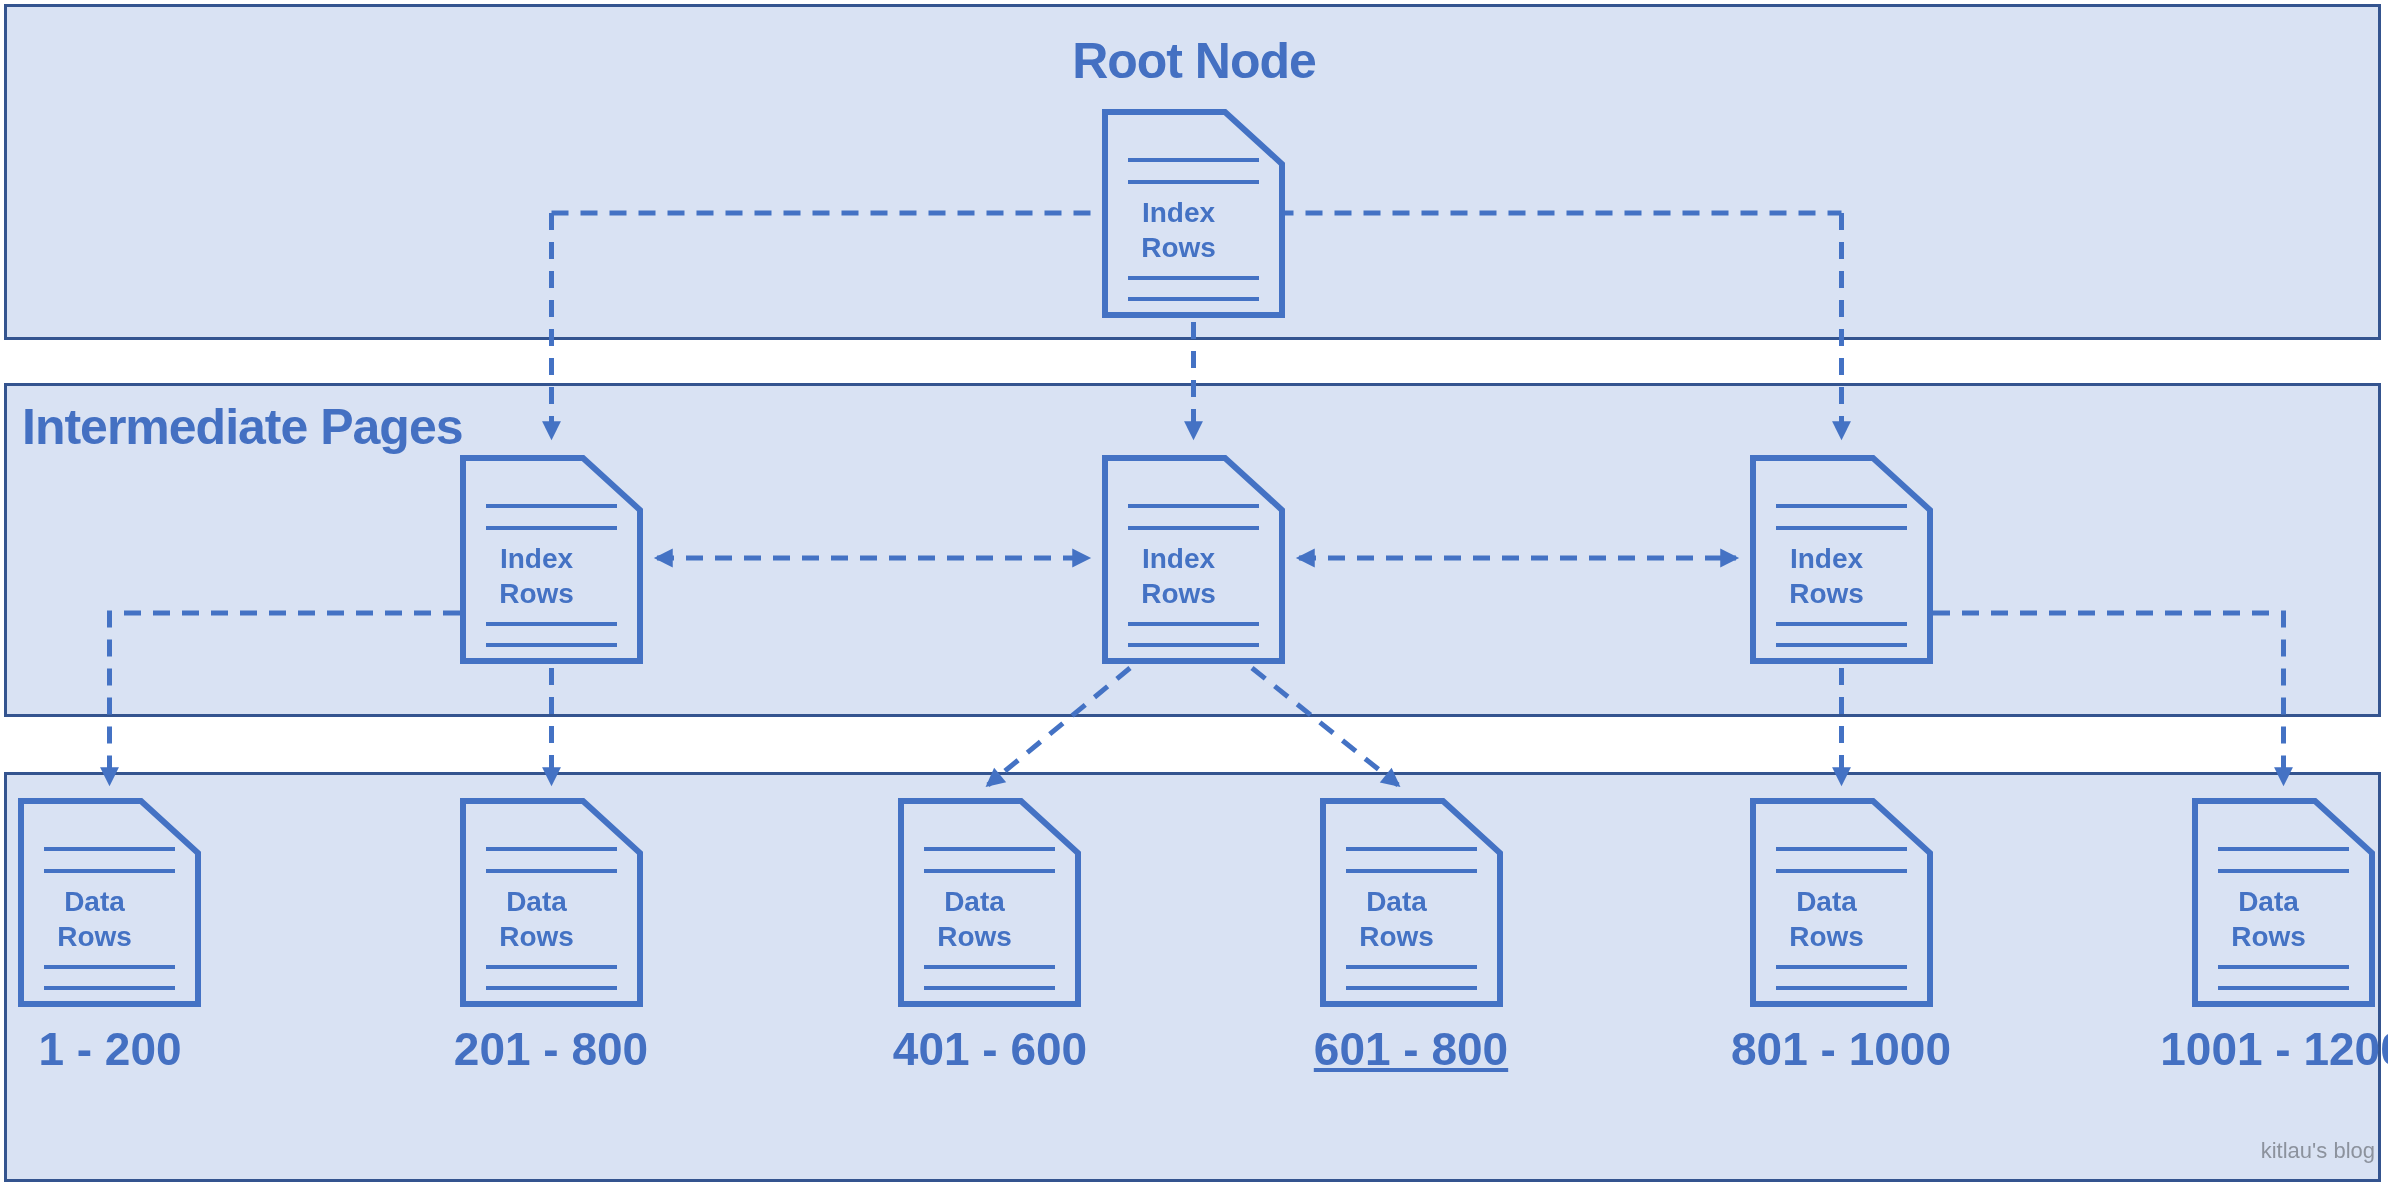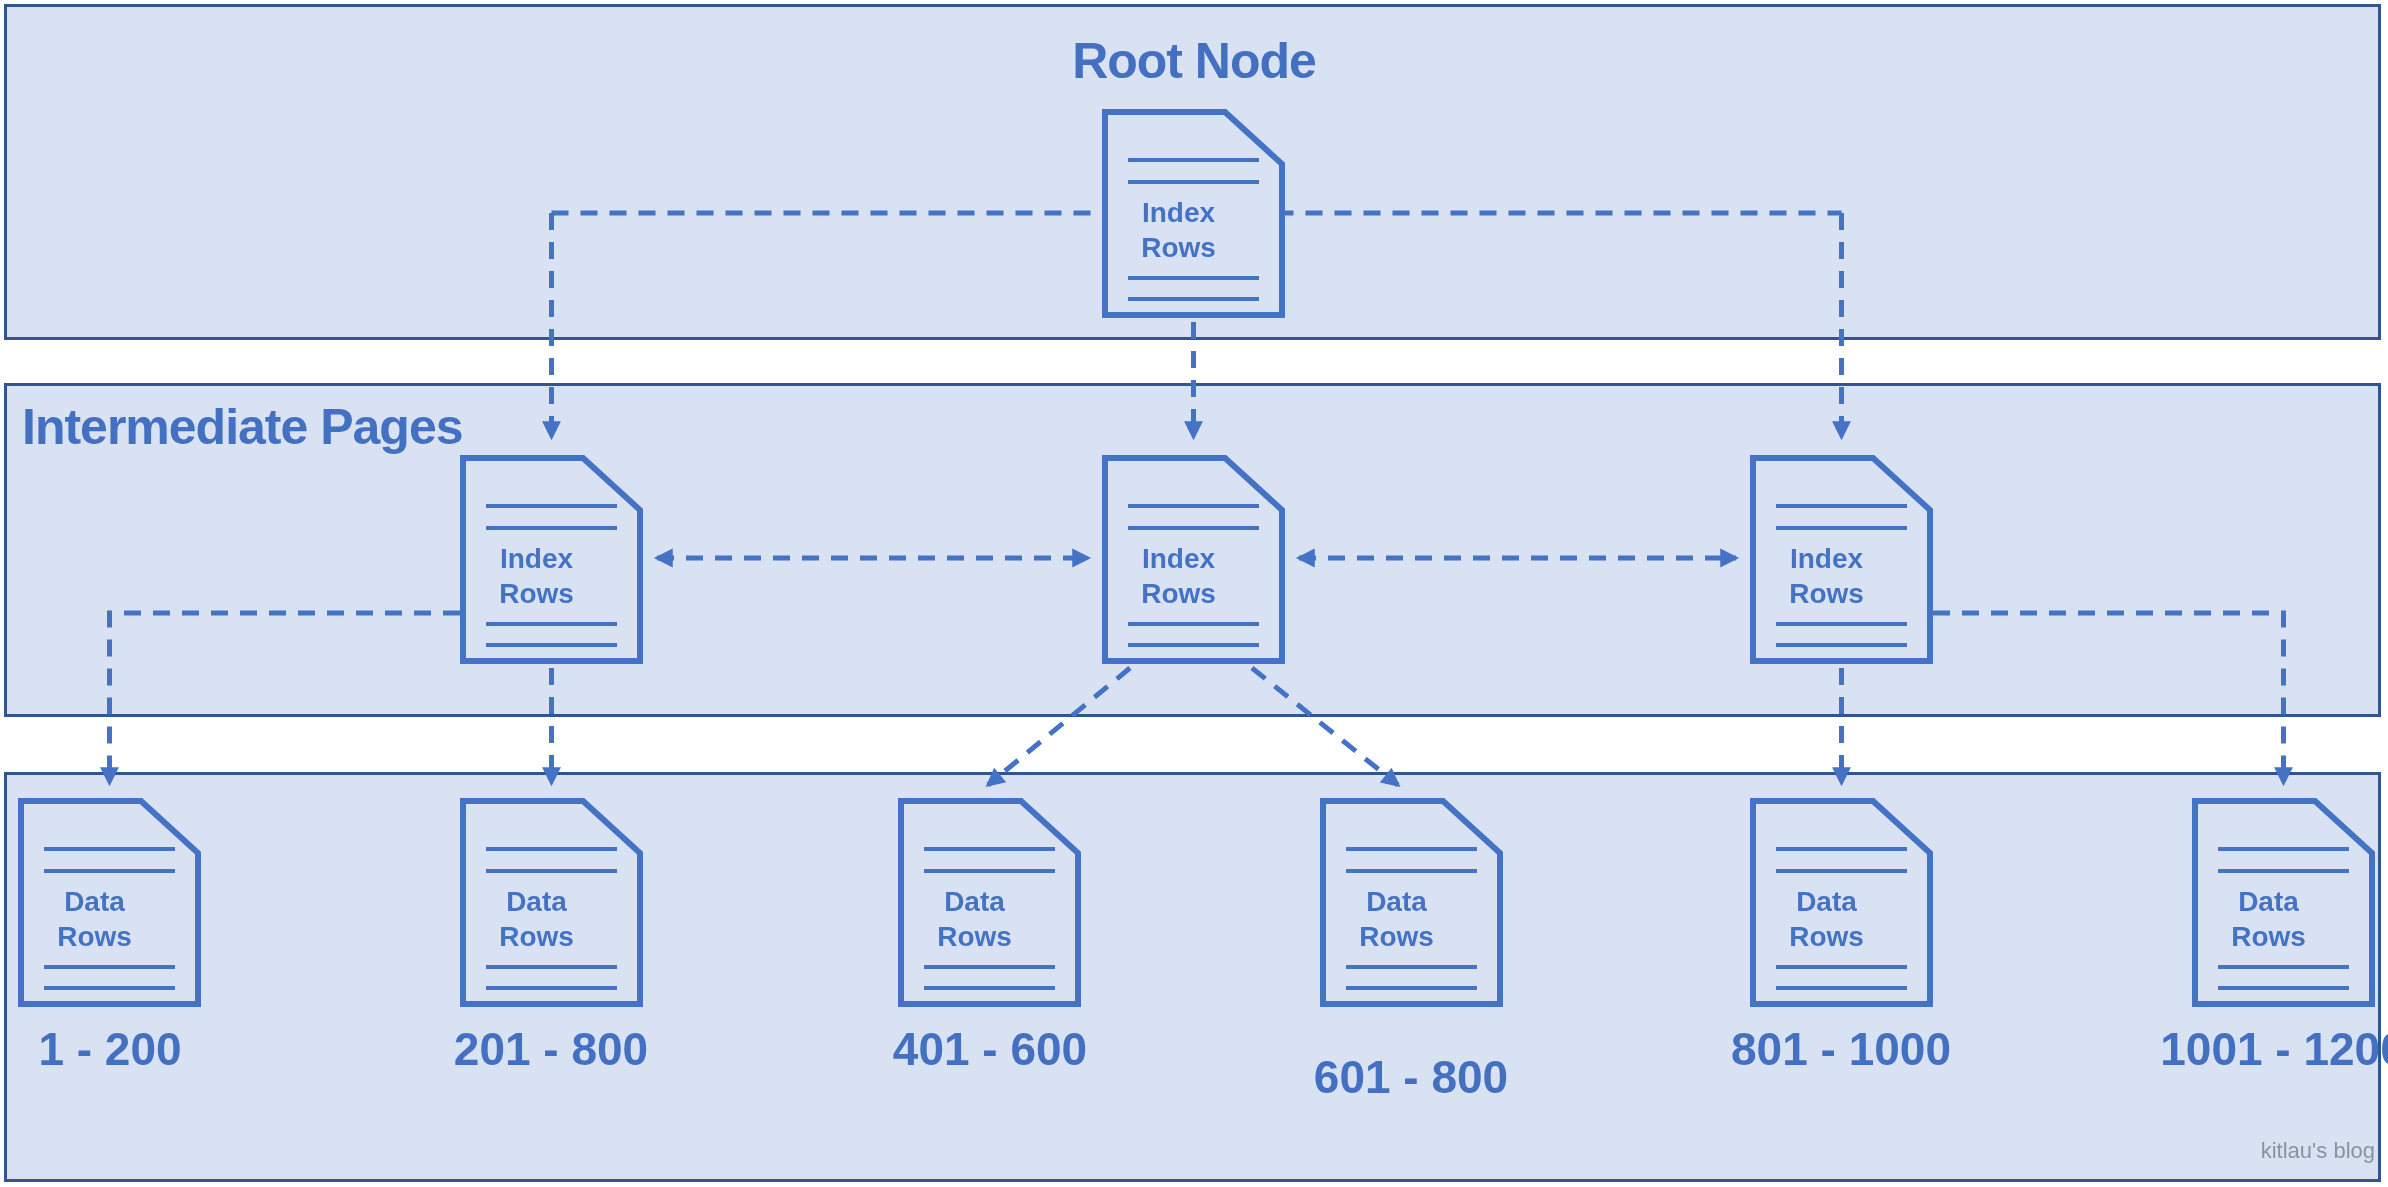--- a/index.html
+++ b/index.html
@@ -154,19 +154,19 @@
     <span>Rows</span>
   </div>
   <div class="doc-label" style="left:2192px;top:884px;">
     <span>Data</span><br>
     <span>Rows</span>
   </div>
 
   <div class="range-label" style="left:-70px;top:1022px;">1 - 200</div>
   <div class="range-label" style="left:371px;top:1022px;">201 - 800</div>
   <div class="range-label" style="left:810px;top:1022px;">401 - 600</div>
-  <div class="range-label" style="left:1231px;top:1050px;">601 - 800</div>
+  <div class="range-label" style="left:1231px;top:1022px;text-decoration:underline;">601 - 800</div>
   <div class="range-label" style="left:1661px;top:1022px;">801 - 1000</div>
   <div class="range-label" style="left:2103px;top:1022px;">1001 - 1200</div>
 
   <div class="watermark">kitlau's blog</div>
 
 </div>
 
 </body></html>

